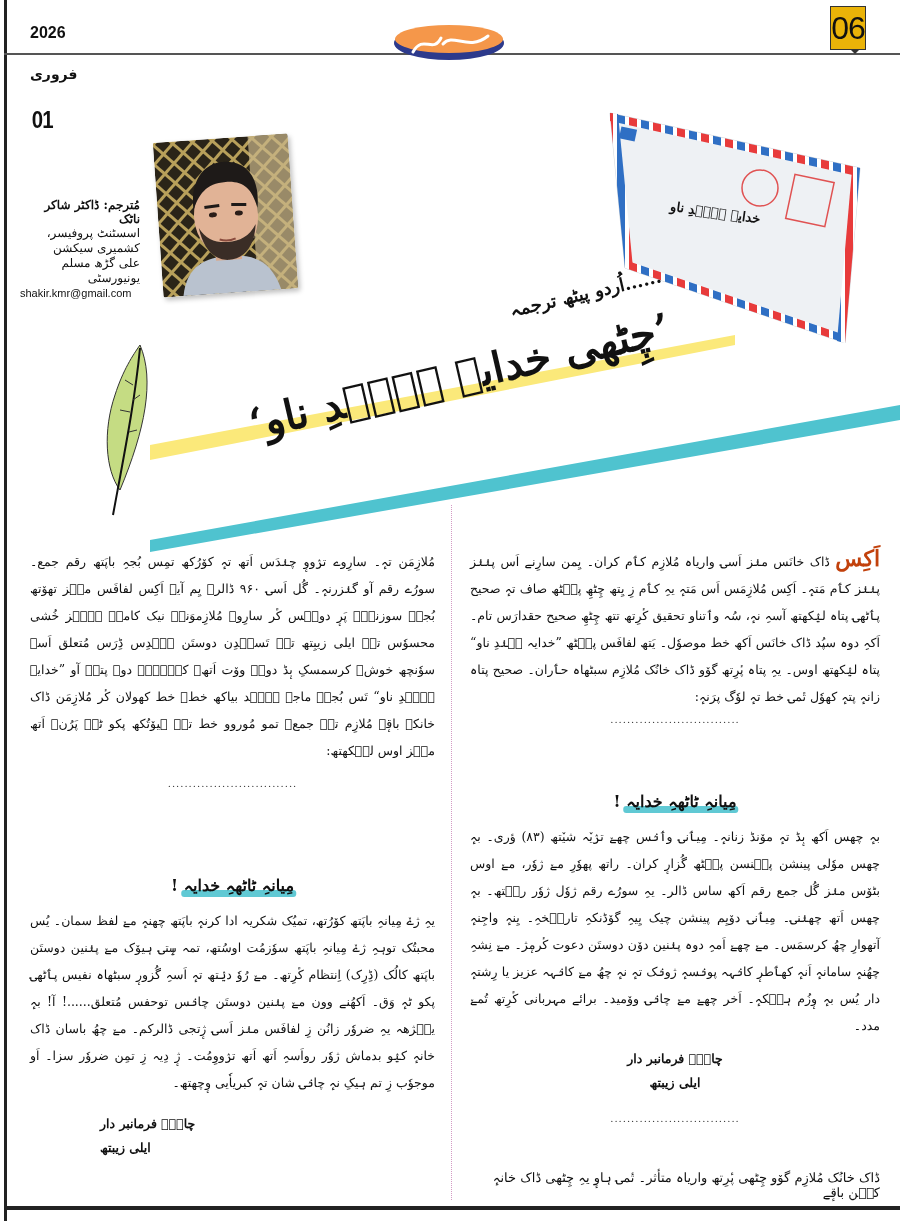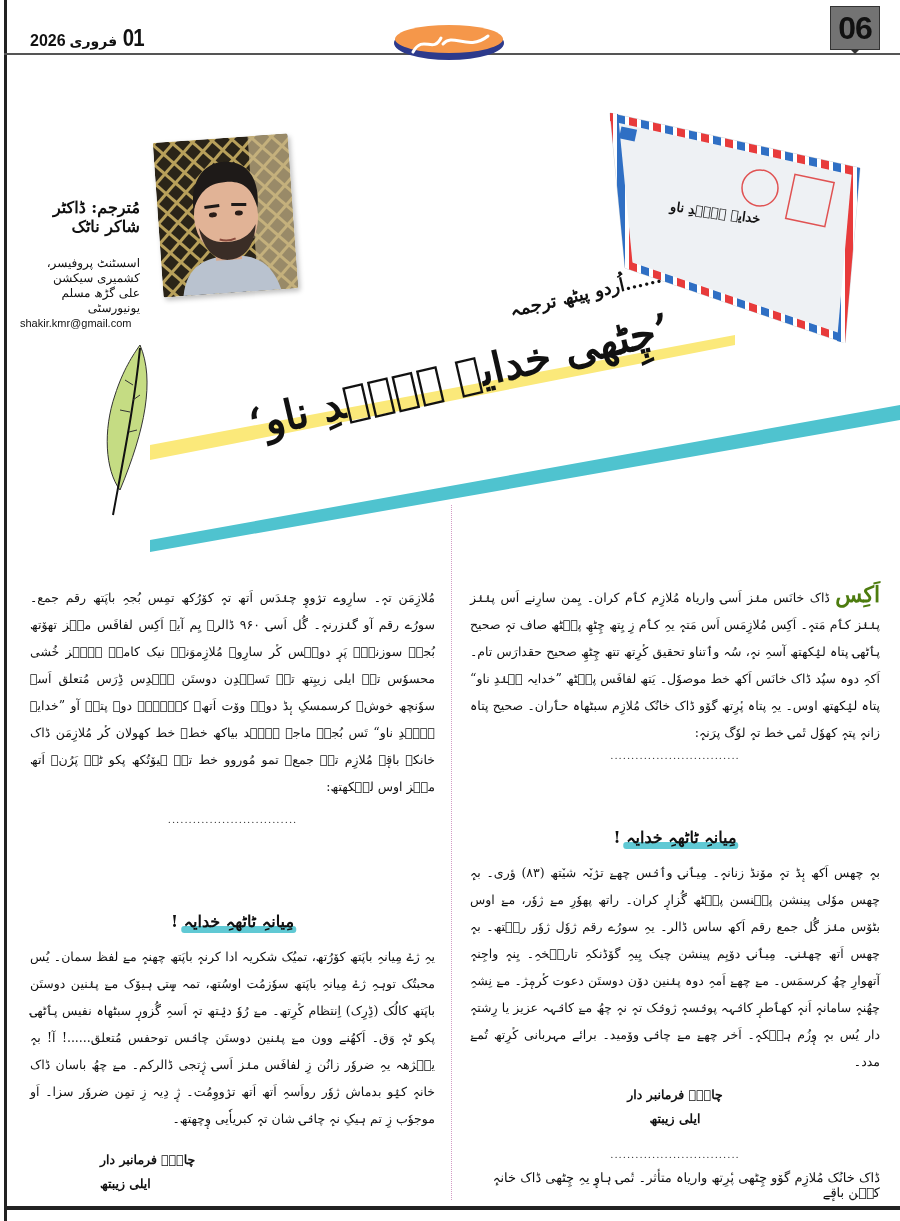--- a/index.html
+++ b/index.html
@@ -3,54 +3,54 @@
 <meta charset="utf-8">
 <style>
   * { box-sizing: border-box; margin: 0; padding: 0; }
   html, body { width: 900px; height: 1221px; background: #ffffff; overflow: hidden; }
   body { position: relative; font-family: "DejaVu Serif", serif; color: #111; }
 
   .left-rule { position: absolute; left: 4px; top: 0; width: 3px; height: 1221px; background: #222; }
   .top-rule { position: absolute; left: 4px; right: 0; top: 53px; height: 2px; background: #555; }
   .bottom-rule { position: absolute; left: 4px; right: 0; top: 1206px; height: 4px; background: #222; }
 
-  .date { position: absolute; left: 30px; top: 24px; display: flex; align-items: baseline; gap: 4px; direction: ltr; }
+  .date { position: absolute; left: 30px; top: 24px; display: flex; align-items: baseline; gap: 24px; direction: ltr; flex-direction: column; }
   .date .year { font-family: "Liberation Sans", sans-serif; font-weight: 700; font-size: 16px; }
   .date .month { font-family: "DejaVu Sans", sans-serif; font-weight: 700; font-size: 14px; }
   .date .day { font-family: "Liberation Sans", sans-serif; font-weight: 900; font-size: 24px; letter-spacing: -1px; transform: scaleX(0.85); display: inline-block; }
 
   .logo { position: absolute; left: 393px; top: 24px; width: 112px; height: 38px; }
-  .page-num { position: absolute; left: 830px; top: 6px; width: 50px; height: 44px; border: 1.5px solid #333; background: #737373;
+  .page-num { position: absolute; left: 830px; top: 6px; width: 36px; height: 44px; border: 1.5px solid #333; background: #eab308;
               display: flex; align-items: center; justify-content: center;
-              font-family: "Liberation Sans", sans-serif; font-weight: 700; font-size: 32px; letter-spacing: -1px; }
+              font-family: "Liberation Sans", sans-serif; font-weight: 400; font-size: 32px; letter-spacing: -1px; }
   .page-num-tick { position: absolute; left: 850px; top: 49px; width: 0; height: 0; border-left: 5px solid transparent; border-right: 5px solid transparent; border-top: 5px solid #333; }
 
   .byline { position: absolute; left: 20px; top: 198px; width: 120px; direction: rtl; text-align: right; }
-  .byline .name { font-size: 16px; font-weight: 700; margin-bottom: 20px; }
+  .byline .name { font-size: 12px; font-weight: 700; margin-bottom: 0; }
   .byline .role { font-size: 12px; line-height: 15px; }
   .byline .email { direction: ltr; text-align: left; font-family: Liberation Sans, sans-serif; font-size: 11px; margin-top: 1px; }
 
   .photo { position: absolute; left: 158px; top: 138px; width: 135px; height: 155px; transform: rotate(-4deg);
            box-shadow: 2px 3px 5px rgba(0,0,0,0.25); overflow: hidden; border-radius: 2px; }
 
   .envelope { position: absolute; left: 605px; top: 108px; width: 260px; height: 235px; }
   .env-text { position: absolute; left: 670px; top: 205px; font-size: 13px; font-weight: 700; transform: rotate(8deg); direction: rtl; }
 
   .subtitle { position: absolute; left: 510px; top: 300px; font-size: 18px; font-weight: 700; direction: rtl; transform: rotate(-13deg); transform-origin: left center; white-space: nowrap; }
   .stripes { position: absolute; left: 0; top: 0; width: 900px; height: 600px; pointer-events: none; }
   .headline { position: absolute; left: 250px; top: 400px; font-size: 42px; font-weight: 700; direction: rtl; transform: rotate(-13deg); transform-origin: left center; white-space: nowrap; }
   .feather { position: absolute; left: 85px; top: 340px; width: 80px; height: 180px; }
 
   .col-divider { position: absolute; left: 451px; top: 505px; width: 0; height: 695px; border-left: 1px dotted #d49ac4; }
 
   .col { position: absolute; direction: rtl; text-align: justify; font-size: 12.5px; line-height: 27px; }
   .col-right { left: 470px; width: 410px; top: 545px; }
   .col-left { left: 30px; width: 405px; top: 548px; }
-  .col p { text-align-last: right; margin-top: 36px; }
-  .lead { color: #4d7c0f; font-size: 22px; font-weight: 700; }
+  .col p { text-align-last: right; }
+  .lead { color: #c2410c; font-size: 22px; font-weight: 700; }
 
   .dots { text-align: center; color: #333; letter-spacing: 1px; font-size: 10px; line-height: 20px; }
   .sec-head { position: relative; display: block; text-align: center; font-size: 16px; font-weight: 700; }
   .sec-head span { position: relative; z-index: 1; }
   .sec-head .bar { position: absolute; left: 50%; transform: translateX(-45%); bottom: 2px; width: 115px; height: 7px; background: #4fc3cf; border-radius: 3px; z-index: 0; opacity: 0.9; }
 
   .sign { text-align: center; font-size: 12.5px; font-weight: 700; line-height: 24px; }
   .closing { position: absolute; left: 470px; width: 410px; top: 1170px; direction: rtl; text-align: right; font-size: 13px; font-weight: 400; }
 </style>
 </head>

